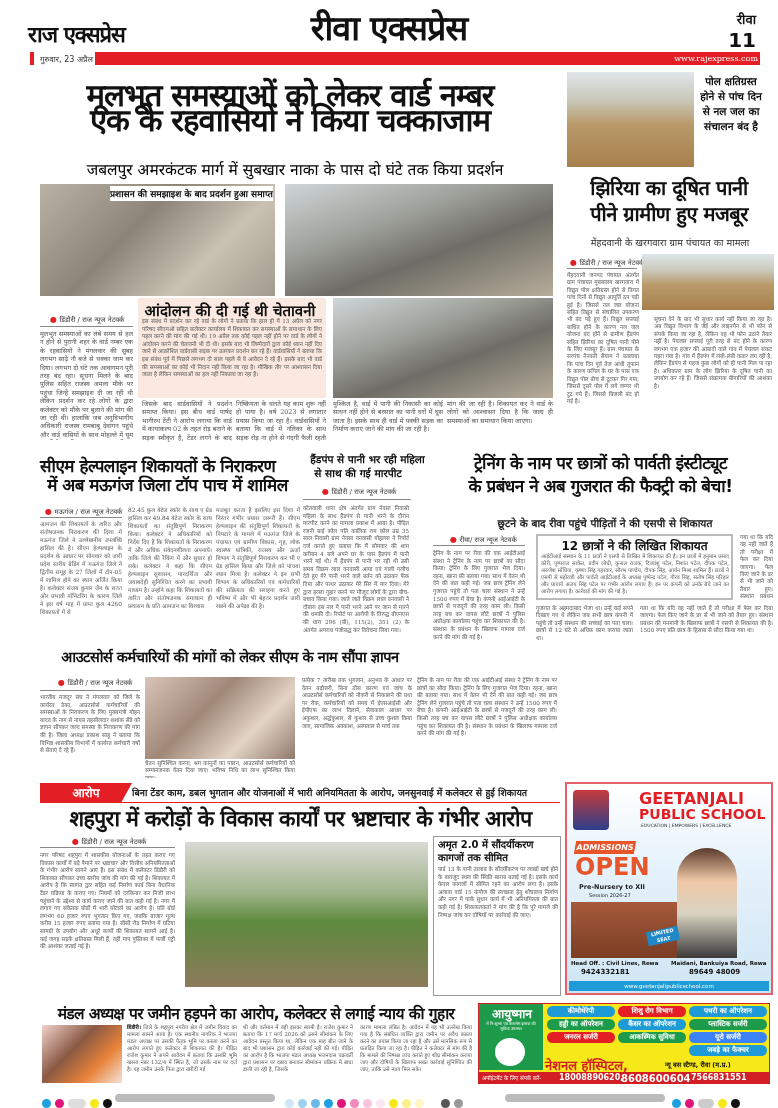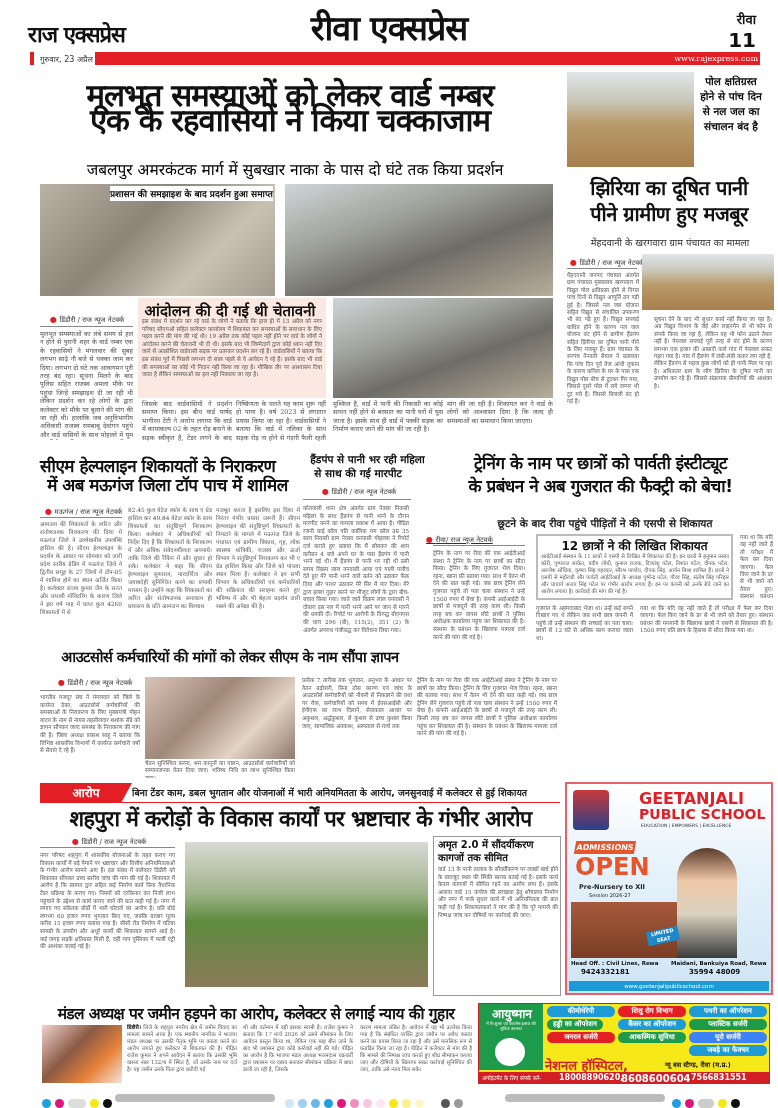--- a/index.html
+++ b/index.html
@@ -89,21 +89,21 @@
 
 <div class="abs" style="left:303px;top:452px;width:129px;text-align:center;font-size:10.5px;line-height:14px;font-weight:bold;white-space:nowrap;overflow:hidden;">हैंडपंप से पानी भर रही महिला</div>
 <div class="abs" style="left:303px;top:466px;width:110px;text-align:center;font-size:10.5px;line-height:14px;font-weight:bold;">से साथ की गई मारपीट</div>
 <div class="abs byline" style="left:322px;top:487px;">डिंडौरी / राज न्यूज नेटवर्क</div>
 <div class="abs rule" style="left:303px;top:499px;width:108px;"></div>
 <div class="abs col" style="left:303px;top:505px;width:106px;height:136px;font-size:5.6px;line-height:7.6px;">कोतवाली थाना क्षेत्र अंतर्गत ग्राम नेवसा निवासी महिला के साथ हैंडपंप से पानी भरने के दौरान मारपीट करने का मामला प्रकाश में आया है। पीड़ित रजनी बाई कोल पति कालिक राम कोल उम्र 35 साल निवासी ग्राम नेवसा वनवासी मोहल्ला ने रिपोर्ट दर्ज कराते हुए बताया कि मैं सोमवार की शाम करीबन 4 बजे अपने घर के पास हैंडपंप में पानी भरने गई थी। मैं हैंडपंप से पानी भर रही थी उसी समय विक्रम लाल वनवासी आया एवं गाली गलौच देते हुए मेरे पानी भरने वाले बर्तन को उठाकर फेंक दिया और पत्थर उठाकर मेरे सिर में मार दिया। मेरे द्वारा हल्ला गुहार करने पर मौजूद लोगों के द्वारा बीच-बचाव किया गया। जाते जाते विक्रम लाल वनवासी ने दोबारा इस नल में पानी भरने आने पर जान से मारने की धमकी दी। रिपोर्ट पर आरोपी के विरुद्ध बीएनएस की धारा 296 (बी), 115(2), 351 (2) के अंतर्गत अपराध पंजीबद्ध कर विवेचना लिया गया।</div>
 
 <div class="abs" style="left:428px;top:452px;width:345px;text-align:center;font-size:17px;line-height:22px;font-weight:bold;letter-spacing:-0.5px;">ट्रेनिंग के नाम पर छात्रों को पार्वती इंस्टीट्यूट</div>
 <div class="abs" style="left:428px;top:475px;width:345px;text-align:center;font-size:17px;line-height:22px;font-weight:bold;letter-spacing:-0.5px;">के प्रबंधन ने अब गुजरात की फैक्ट्री को बेचा!</div>
 <div class="abs" style="left:440px;top:516px;width:330px;text-align:center;font-size:10.5px;font-weight:bold;color:#222;">छूटने के बाद रीवा पहुंचे पीड़ितों ने की एसपी से शिकायत</div>
-<div class="abs byline" style="left:426px;top:535px;text-decoration:underline;">रीवा/ राज न्यूज नेटवर्क</div>
+<div class="abs byline" style="left:450px;top:535px;">रीवा/ राज न्यूज नेटवर्क</div>
 <div class="abs rule" style="left:433px;top:545px;width:92px;"></div>
 <div class="abs col" style="left:433px;top:550px;width:92px;height:92px;font-size:5.6px;line-height:7.6px;">ट्रेनिंग के नाम पर रीवा की एक आईटीआई संस्था ने ट्रेनिंग के नाम पर छात्रों का सौदा किया। ट्रेनिंग के लिए गुजरात भेज दिया। रहना, खाना फ्री बताया गया। साथ में वेतन भी देने की बात कही गई। जब छात्र ट्रेनिंग लेने गुजरात पहुंचे तो पता चला संस्थान ने उन्हें 1500 रुपए में बेचा है। कंपनी आईआईटी के छात्रों से मजदूरों की तरह काम ली। किसी तरह बच कर वापस लौटे छात्रों ने पुलिस अधीक्षक कार्यालय पहुंच कर शिकायत की है। संस्थान के प्रबंधन के खिलाफ मामला दर्ज करने की मांग की गई है।</div>
 <div class="abs boxed" style="left:536px;top:534px;width:197px;height:66px;"></div>
 <div class="abs subhead" style="left:536px;top:537px;width:197px;font-size:12px;">12 छात्रों ने की लिखित शिकायत</div>
 <div class="abs col" style="left:541px;top:553px;width:188px;height:45px;font-size:5.3px;line-height:7px;">आईटीआई संस्थान के 11 छात्रों ने एसपी से लिखित में शिकायत की है। इन छात्रों में हनुमान प्रसाद कोरी, पुष्पराज साकेत, प्रदीप लोधी, कुनाल राजक, दिव्यांशु पटेल, निशांत पटेल, दीपक पटेल, अरुणेश सोंधिया, कृष्णा सिंह गहरवार, सौरभ पाण्डेय, दीपक सिंह, आर्यन मिश्रा शामिल हैं। छात्रों ने एसपी से महोरवाी और पार्वती आईटीआई के अध्यक्ष पुष्पेन्द्र पटेल, गौरव सिंह, संतोष सिंह परिहार और प्राचार्य अजय सिंह पटेल पर गंभीर आरोप लगाए हैं। इन पर कंपनी को उनके बेचे जाने का आरोप लगाया है। कार्रवाई की मांग की गई है।</div>
 <div class="abs col" style="left:536px;top:605px;width:97px;height:36px;font-size:5.6px;line-height:7.4px;">गुजरात के अहमदाबाद भेजा था। उन्हें कई सपने दिखाए गए थे लेकिन जब सभी छात्र कंपनी में पहुंचे तो उन्हें संस्थान की सच्चाई का पता चला। छात्रों से 12 घंटे से अधिक काम कराया जाता था।</div>
 <div class="abs col" style="left:640px;top:605px;width:133px;height:36px;font-size:5.6px;line-height:7.4px;">गया था कि यदि वह नहीं जाते हैं तो परीक्षा में फेल कर दिया जाएगा। फेल किए जाने के डर से भी जाने को तैयार हुए। संस्थान प्रबंधन की मनमानी के खिलाफ छात्रों ने एसपी से शिकायत की है। 1500 रुपए प्रति छात्र के हिसाब से सौदा किया गया था।</div>
 <div class="abs col" style="left:740px;top:534px;width:33px;height:66px;font-size:5.6px;line-height:7.4px;">गया था कि यदि वह नहीं जाते हैं तो परीक्षा में फेल कर दिया जाएगा। फेल किए जाने के डर से भी जाने को तैयार हुए। संस्थान प्रबंधन की मनमानी के खिलाफ छात्रों ने एसपी से शिकायत की है। 1500 रुपए प्रति छात्र के हिसाब से सौदा किया गया था।</div>
 
 <div class="abs" style="left:40px;top:646px;width:380px;text-align:center;font-size:14.5px;font-weight:bold;letter-spacing:-0.5px;white-space:nowrap;">आउटसोर्स कर्मचारियों की मांगों को लेकर सीएम के नाम सौंपा ज्ञापन</div>
@@ -135,39 +135,39 @@
   <div class="abs" style="left:8px;top:57px;width:60px;height:13px;background:#e8552b;color:#fff;font-size:8px;line-height:13px;text-align:center;font-weight:bold;transform:skewX(-10deg);">ADMISSIONS</div>
   <div class="abs" style="left:8px;top:70px;font-size:24px;line-height:26px;font-weight:bold;color:#e8552b;">OPEN</div>
   <div class="abs" style="left:12px;top:99px;font-size:6.5px;font-weight:bold;color:#222;">Pre-Nursery to XII</div>
   <div class="abs" style="left:22px;top:108px;font-size:5px;color:#222;">Session 2026-27</div>
   <div class="abs" style="left:4px;top:118px;width:108px;height:56px;background:linear-gradient(180deg,#a65a3a,#7a3d24);"></div>
   <div class="abs" style="left:110px;top:64px;width:60px;height:110px;border-radius:30px 30px 0 0;background:linear-gradient(180deg,#5a3a2a 0%,#f0c8a8 30%,#d9d2c0 60%,#3a3a3a 100%);"></div>
   <div class="abs" style="left:80px;top:145px;width:32px;height:14px;background:#1e88c8;color:#fff;font-size:5px;line-height:7px;text-align:center;font-weight:bold;transform:rotate(-12deg);">LIMITED SEAT</div>
   <div class="abs" style="left:4px;top:176px;width:98px;font-size:5.5px;font-weight:bold;color:#111;">Head Off. : Civil Lines, Rewa</div>
   <div class="abs" style="left:14px;top:184px;font-size:7px;font-weight:bold;color:#111;">9424332181</div>
   <div class="abs" style="left:104px;top:176px;width:100px;font-size:5.5px;font-weight:bold;color:#111;white-space:nowrap;">Maidani, Bankuiya Road, Rewa</div>
-  <div class="abs" style="left:122px;top:184px;font-size:7px;font-weight:bold;color:#111;">35994 48009</div>
+  <div class="abs" style="left:122px;top:184px;font-size:7px;font-weight:bold;color:#111;">89649 48009</div>
   <div class="abs" style="left:2px;top:197px;width:200px;height:10px;background:#1e9ad6;color:#fff;font-size:5.5px;line-height:10px;text-align:center;">www.geetanjalipublicschool.com</div>
 </div>
 
 <div class="abs" style="left:40px;top:1002px;width:432px;text-align:center;font-size:15.5px;font-weight:bold;letter-spacing:-0.6px;white-space:nowrap;">मंडल अध्यक्ष पर जमीन हड़पने का आरोप, कलेक्टर से लगाई न्याय की गुहार</div>
 <div class="abs" style="left:42px;top:1025px;width:80px;height:58px;background:linear-gradient(135deg,#f1d2cc 0%,#8a5a44 40%,#e8823a 70%,#f4e4d8 100%);"></div>
 <div class="abs col" style="left:127px;top:1024px;width:110px;height:60px;font-size:5.3px;line-height:7px;"><b style="color:#111;">डिंडौरी।</b> <span>जिले के शहपुरा नगरीय क्षेत्र में जमीन विवाद का मामला सामने आया है। एक स्थानीय नागरिक ने भाजपा मंडल अध्यक्ष पर उसकी पैतृक भूमि पर कब्जा करने का आरोप लगाते हुए कलेक्टर से शिकायत की है। पीड़ित राजेश कुमार ने अपने आवेदन में बताया कि उसकी भूमि खसरा नंबर 132/4 में स्थित है, जो उसके नाम पर दर्ज है। यह जमीन उनके पिता द्वारा खरीदी गई</span></div>
 <div class="abs col" style="left:243px;top:1024px;width:110px;height:60px;font-size:5.3px;line-height:7px;">थी और वर्तमान में वही इसका स्वामी है। राजेश कुमार ने बताया कि 17 मार्च 2026 को उसने सीमांकन के लिए आवेदन प्रस्तुत किया था, लेकिन एक माह बीत जाने के बाद भी प्रशासन द्वारा कोई कार्रवाई नहीं की गई। पीड़ित का आरोप है कि भाजपा मंडल अध्यक्ष भजनदास चक्रवर्ती द्वारा प्रशासन पर दबाव बनाकर सीमांकन प्रक्रिया में बाधा डाली जा रही है, जिसके</div>
 <div class="abs col" style="left:360px;top:1024px;width:112px;height:60px;font-size:5.3px;line-height:7px;">कारण मामला लंबित है। आवेदन में यह भी उल्लेख किया गया है कि संबंधित व्यक्ति द्वारा जमीन पर अवैध कब्जा करने का प्रयास किया जा रहा है और उसे मानसिक रूप से प्रताड़ित किया जा रहा है। पीड़ित ने कलेक्टर से मांग की है कि मामले की निष्पक्ष जांच कराते हुए शीघ्र सीमांकन कराया जाए और दोषियों के खिलाफ सख्त कार्रवाई सुनिश्चित की जाए, ताकि उसे न्याय मिल सके।</div>
 
 <div class="abs ad-hosp">
   <div class="abs" style="left:0;top:0;width:64px;height:66px;background:#1d9a4a;"></div>
   <div class="abs" style="left:2px;top:1px;width:62px;text-align:center;font-size:12px;font-weight:bold;color:#fff;">आयुष्मान</div>
   <div class="abs" style="left:3px;top:17px;width:58px;text-align:center;font-size:4px;line-height:5px;color:#fff;">में नि:शुल्क एवं कैशलेस इलाज की सुविधा उपलब्ध</div>
   <div class="abs" style="left:14px;top:32px;width:34px;height:32px;border-radius:50%;background:#fff;border:2px solid #1d9a4a;"></div>
   <div class="pill" style="left: 68px; top: 2px; width: 68px; background: rgb(30, 154, 214);">कीमोथेरेपी</div>
   <div class="pill" style="left: 139px; top: 2px; width: 68px; background: rgb(227, 30, 36);">शिशु रोग विभाग</div>
   <div class="pill" style="left: 210px; top: 2px; width: 78px; background: rgb(30, 154, 214);">पथरी का ऑपरेशन</div>
-  <div class="pill" style="left: 68px; top: 15px; width: 56px; background: rgb(29, 154, 74);">हड्डी का ऑपरेशन</div>
+  <div class="pill" style="left: 68px; top: 15px; width: 68px; background: rgb(29, 154, 74);">हड्डी का ऑपरेशन</div>
   <div class="pill" style="left: 139px; top: 15px; width: 68px; background: rgb(30, 154, 214);">कैंसर का ऑपरेशन</div>
   <div class="pill" style="left: 210px; top: 15px; width: 78px; background: rgb(29, 154, 74);">प्लास्टिक सर्जरी</div>
   <div class="pill" style="left: 68px; top: 28px; width: 68px; background: rgb(227, 30, 36);">जनरल सर्जरी</div>
   <div class="pill" style="left: 139px; top: 28px; width: 68px; background: rgb(29, 154, 74);">आकस्मिक सुविधा</div>
   <div class="pill" style="left: 210px; top: 28px; width: 78px; background: #3b82f6;">यूरो सर्जरी</div>
   <div class="pill" style="left: 210px; top: 41px; width: 78px; background: rgb(30, 154, 214);">जबड़े का फैक्चर</div>
   <div class="abs" style="left:66px;top:52px;font-size:13px;font-weight:bold;color:#d21f26;white-space:nowrap;">नेशनल हॉस्पिटल,</div>
   <div class="abs" style="left:186px;top:56px;font-size:6.5px;font-weight:bold;color:#111;white-space:nowrap;">न्यू बस स्टैण्ड, रीवा (म.प्र.)</div>
   <div class="abs" style="left:0;top:68px;width:290px;height:12px;background:#d21f26;"></div>
   <div class="abs" style="left:3px;top:70px;font-size:5.5px;color:#fff;white-space:nowrap;">अपॉइंटमेंट के लिए संपर्क करें-</div>

